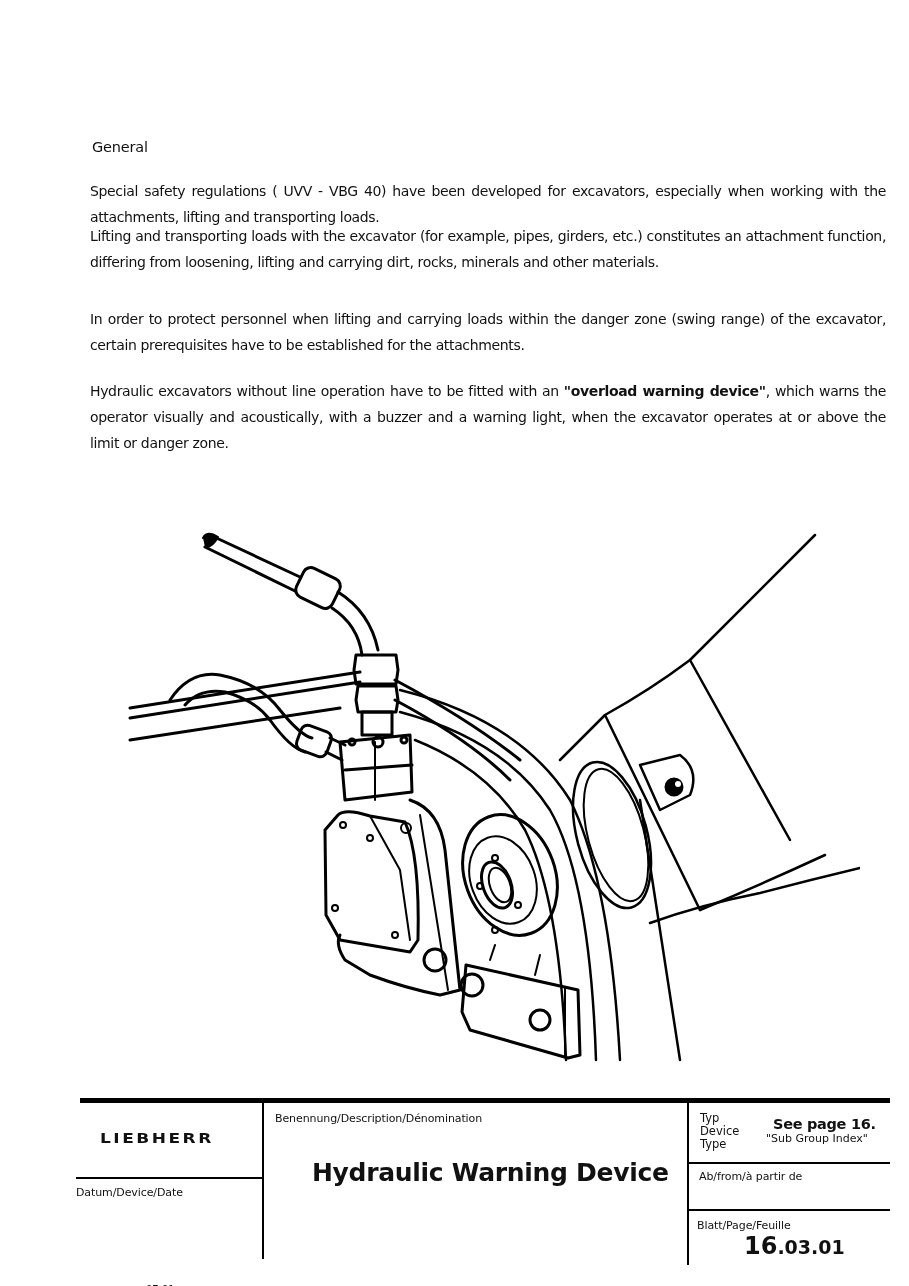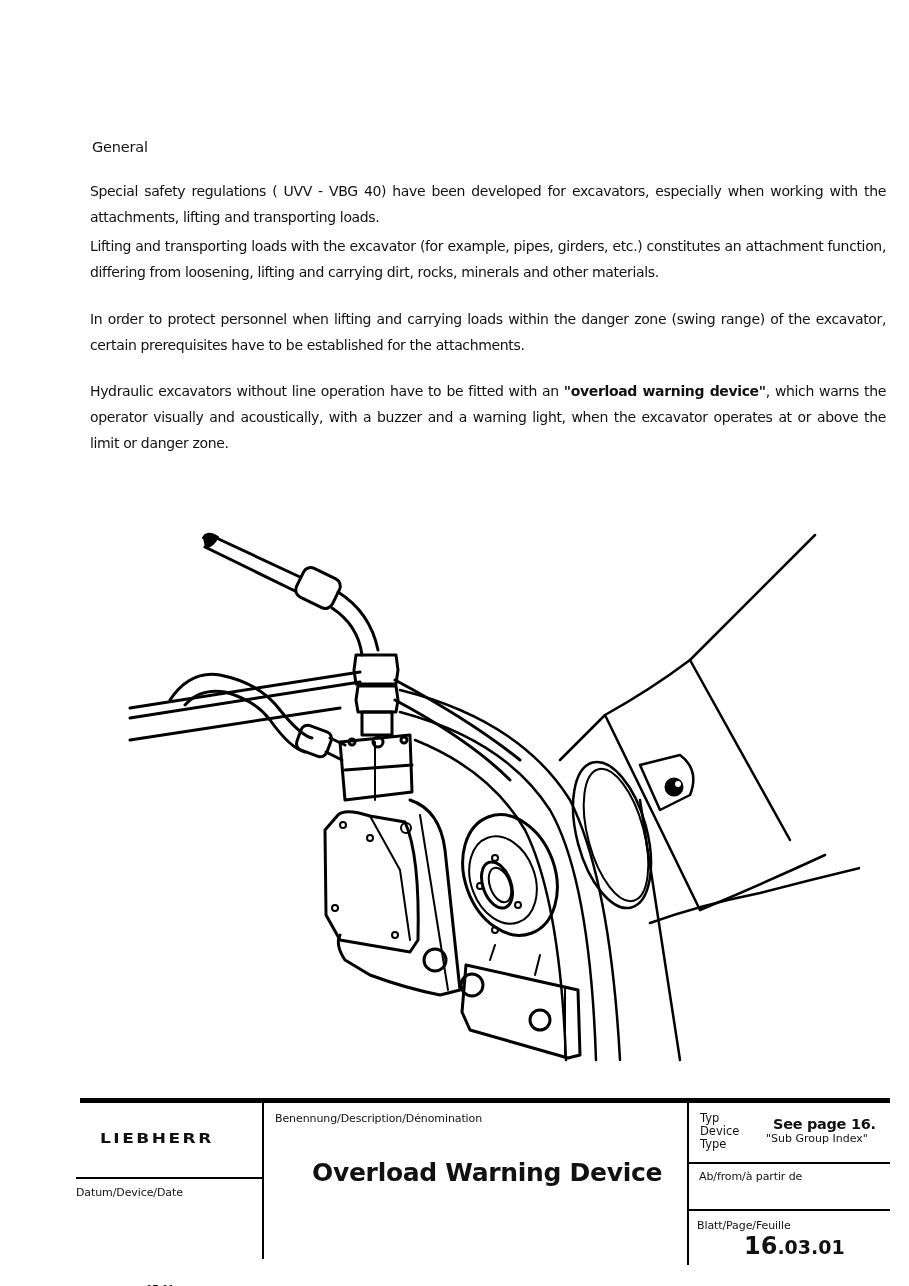--- a/index.html
+++ b/index.html
@@ -3,21 +3,21 @@
 <meta charset="utf-8">
 <style>
   html, body { margin: 0; padding: 0; background: #ffffff; }
   body { width: 909px; height: 1286px; position: relative; overflow: hidden;
          font-family: "DejaVu Sans", "Liberation Sans", sans-serif; color: #111; }
   .heading { position: absolute; left: 92px; top: 139px; font-size: 14.5px; font-weight: 500; letter-spacing: -0.2px; }
   .para { position: absolute; left: 90px; width: 796px; font-size: 14px; line-height: 26px;
           text-align: justify; letter-spacing: -0.35px; }
   .para b { font-weight: bold; }
   #p1 { top: 178px; }
-  #p2 { top: 233px; }
+  #p2 { top: 223px; }
   #p3 { top: 306px; }
   #p4 { top: 378px; }
   .figure { position: absolute; left: 120px; top: 515px; width: 740px; height: 550px; }
   
   .tb-topbar { position: absolute; left: 80px; top: 1098px; width: 810px; height: 5px; background: #000; }
   .vline { position: absolute; background: #000; width: 2px; }
   .hline { position: absolute; background: #000; height: 2px; }
   .logo { position: absolute; left: 100px; top: 1128px; font-family: "DejaVu Sans", sans-serif; font-weight: bold;
           font-size: 17px; letter-spacing: 2.5px; transform: scaleY(0.85); }
   .small { position: absolute; font-size: 11px; letter-spacing: -0.1px; }
@@ -125,21 +125,21 @@
 <div class="vline" style="left:687px; top:1103px; height:162px;"></div>
 <div class="hline" style="left:76px; top:1177px; width:187px;"></div>
 <div class="hline" style="left:688px; top:1162px; width:202px;"></div>
 <div class="hline" style="left:688px; top:1209px; width:202px;"></div>
 
 <div class="logo">LIEBHERR</div>
 <div class="small" style="left:76px; top:1186px;">Datum/Device/Date</div>
 <div class="date">07.91</div>
 
 <div class="small" style="left:275px; top:1112px;">Benennung/Description/Dénomination</div>
-<div class="title-main">Overload Warning Device</div>
+<div class="title-main">Hydraulic Warning Device</div>
 
 <div class="typlabels">
   <div>Typ</div>
   <div>Device</div>
   <div>Type</div>
 </div>
 <div class="seepage">See page 16.</div>
 <div class="subgroup">"Sub Group Index"</div>
 
 <div class="small" style="left:699px; top:1170px;">Ab/from/à partir de</div>

